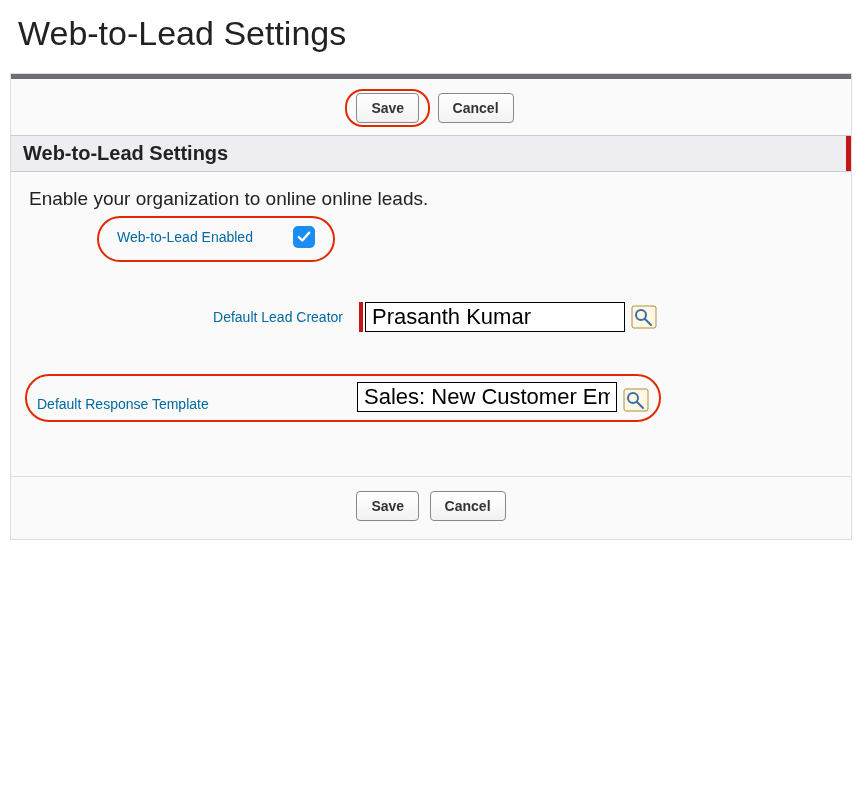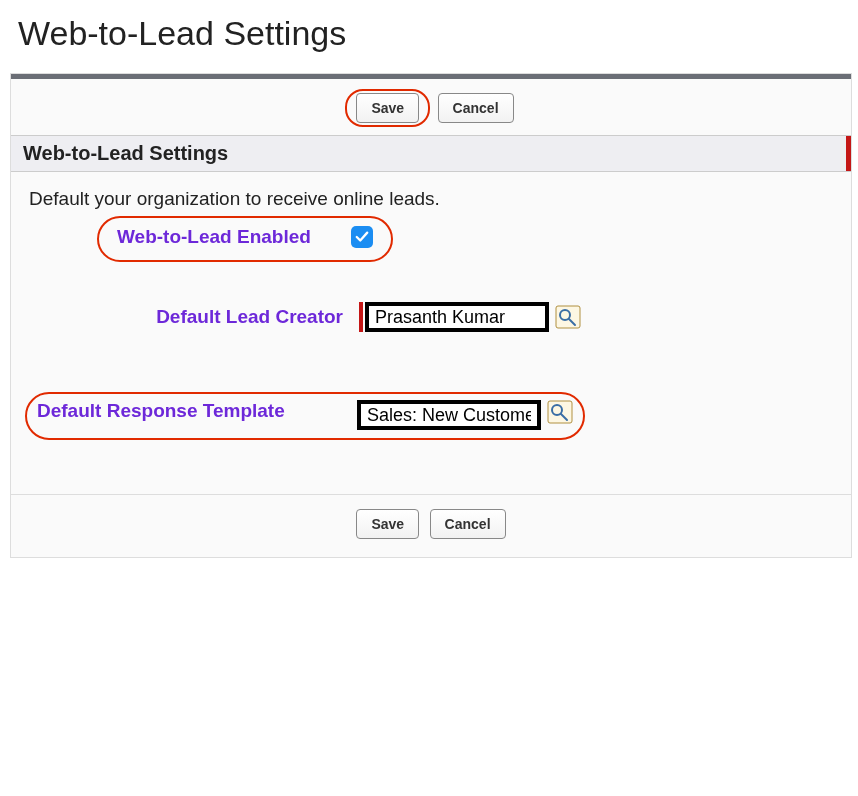--- a/index.html
+++ b/index.html
@@ -67,45 +67,45 @@
     font-size: 19px;
     color: #222;
   }
   .desc {
     margin: 6px 0 6px 0;
     font-size: 19px;
   }
   .field-row {
     display: flex;
     align-items: center;
-    margin: 4px 0 24px 0;
+    margin: 4px 0 6px 0;
   }
   .field-label {
-    font-weight: bold;
-    color: #6d28d9;
+    font-weight: normal;
+    color: #0369a1;
     padding-right: 16px;
     min-width: 330px;
     text-align: right;
-    font-size: 19px;
+    font-size: 14px;
   }
   .sf-checkbox {
     width: 22px; height: 22px;
     border-radius: 5px;
     background: #1b8df2;
     display: inline-flex;
     align-items: center;
     justify-content: center;
     cursor: pointer;
   }
   .sf-checkbox svg { width: 14px; height: 14px; }
   .text-input {
-    font-size: 18px;
+    font-size: 22px;
     padding: 3px 6px;
-    border: 4px solid #000000;
-    width: 184px;
+    border: 1px solid #000000;
+    width: 260px;
     height: 30px;
     background: #fff;
   }
   .required-bar {
     display: inline-block;
     width: 4px;
     height: 30px;
     background: #c41616;
     margin-right: 2px;
     vertical-align: middle;
@@ -133,21 +133,21 @@
     margin-left: 68px;
     display: inline-flex;
     align-items: center;
   }
   .highlight-wide {
     border: 2px solid #e12a00;
     border-radius: 26px;
     padding: 6px 10px 8px 10px;
     margin-left: -4px;
     display: inline-flex;
-    align-items: flex-start;
+    align-items: flex-end;
   }
   .spacer { height: 36px; }
   .bottom-bar {
     border-top: 1px solid #ddd;
     text-align: center;
     padding: 14px 0;
     margin-top: 8px;
   }
 </style>
 </head>
@@ -165,21 +165,21 @@
     <button class="btn">Cancel</button>
   </div>
 
   <div class="section-header">
     <span>Web-to-Lead Settings</span>
     <span class="tick"></span>
   </div>
 
   <div class="section-body">
 
-    <div class="desc">Default your organization to receive online leads.</div>
+    <div class="desc">Enable your organization to online online leads.</div>
     <div class="highlight-big">
       <span class="field-label" style="min-width:auto; text-align:left; padding-right:40px;">Web-to-Lead Enabled</span>
       <span class="sf-checkbox">
         <svg viewBox="0 0 16 16">
             <path d="M2 8 L6 12 L14 3" stroke="#fff" stroke-width="2.6" fill="none" stroke-linecap="round" stroke-linejoin="round"></path>
           </svg>
       </span>
     </div>
 
     <div class="spacer"></div>

